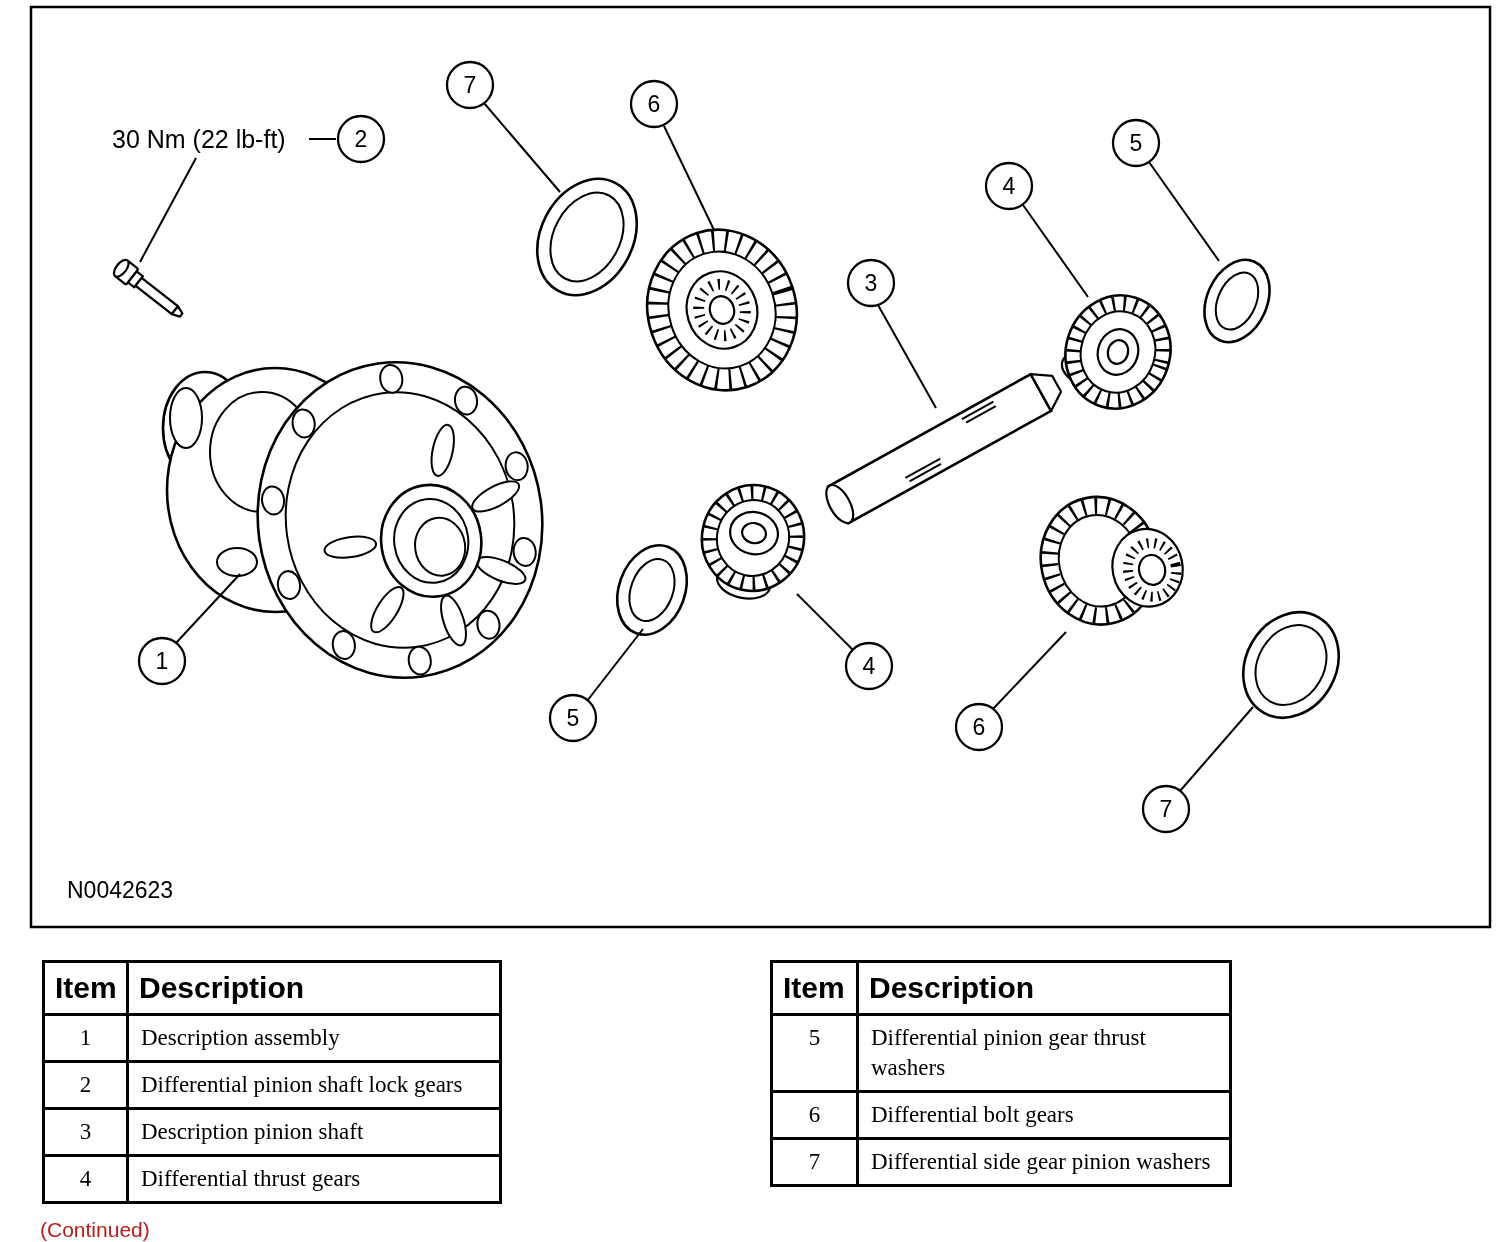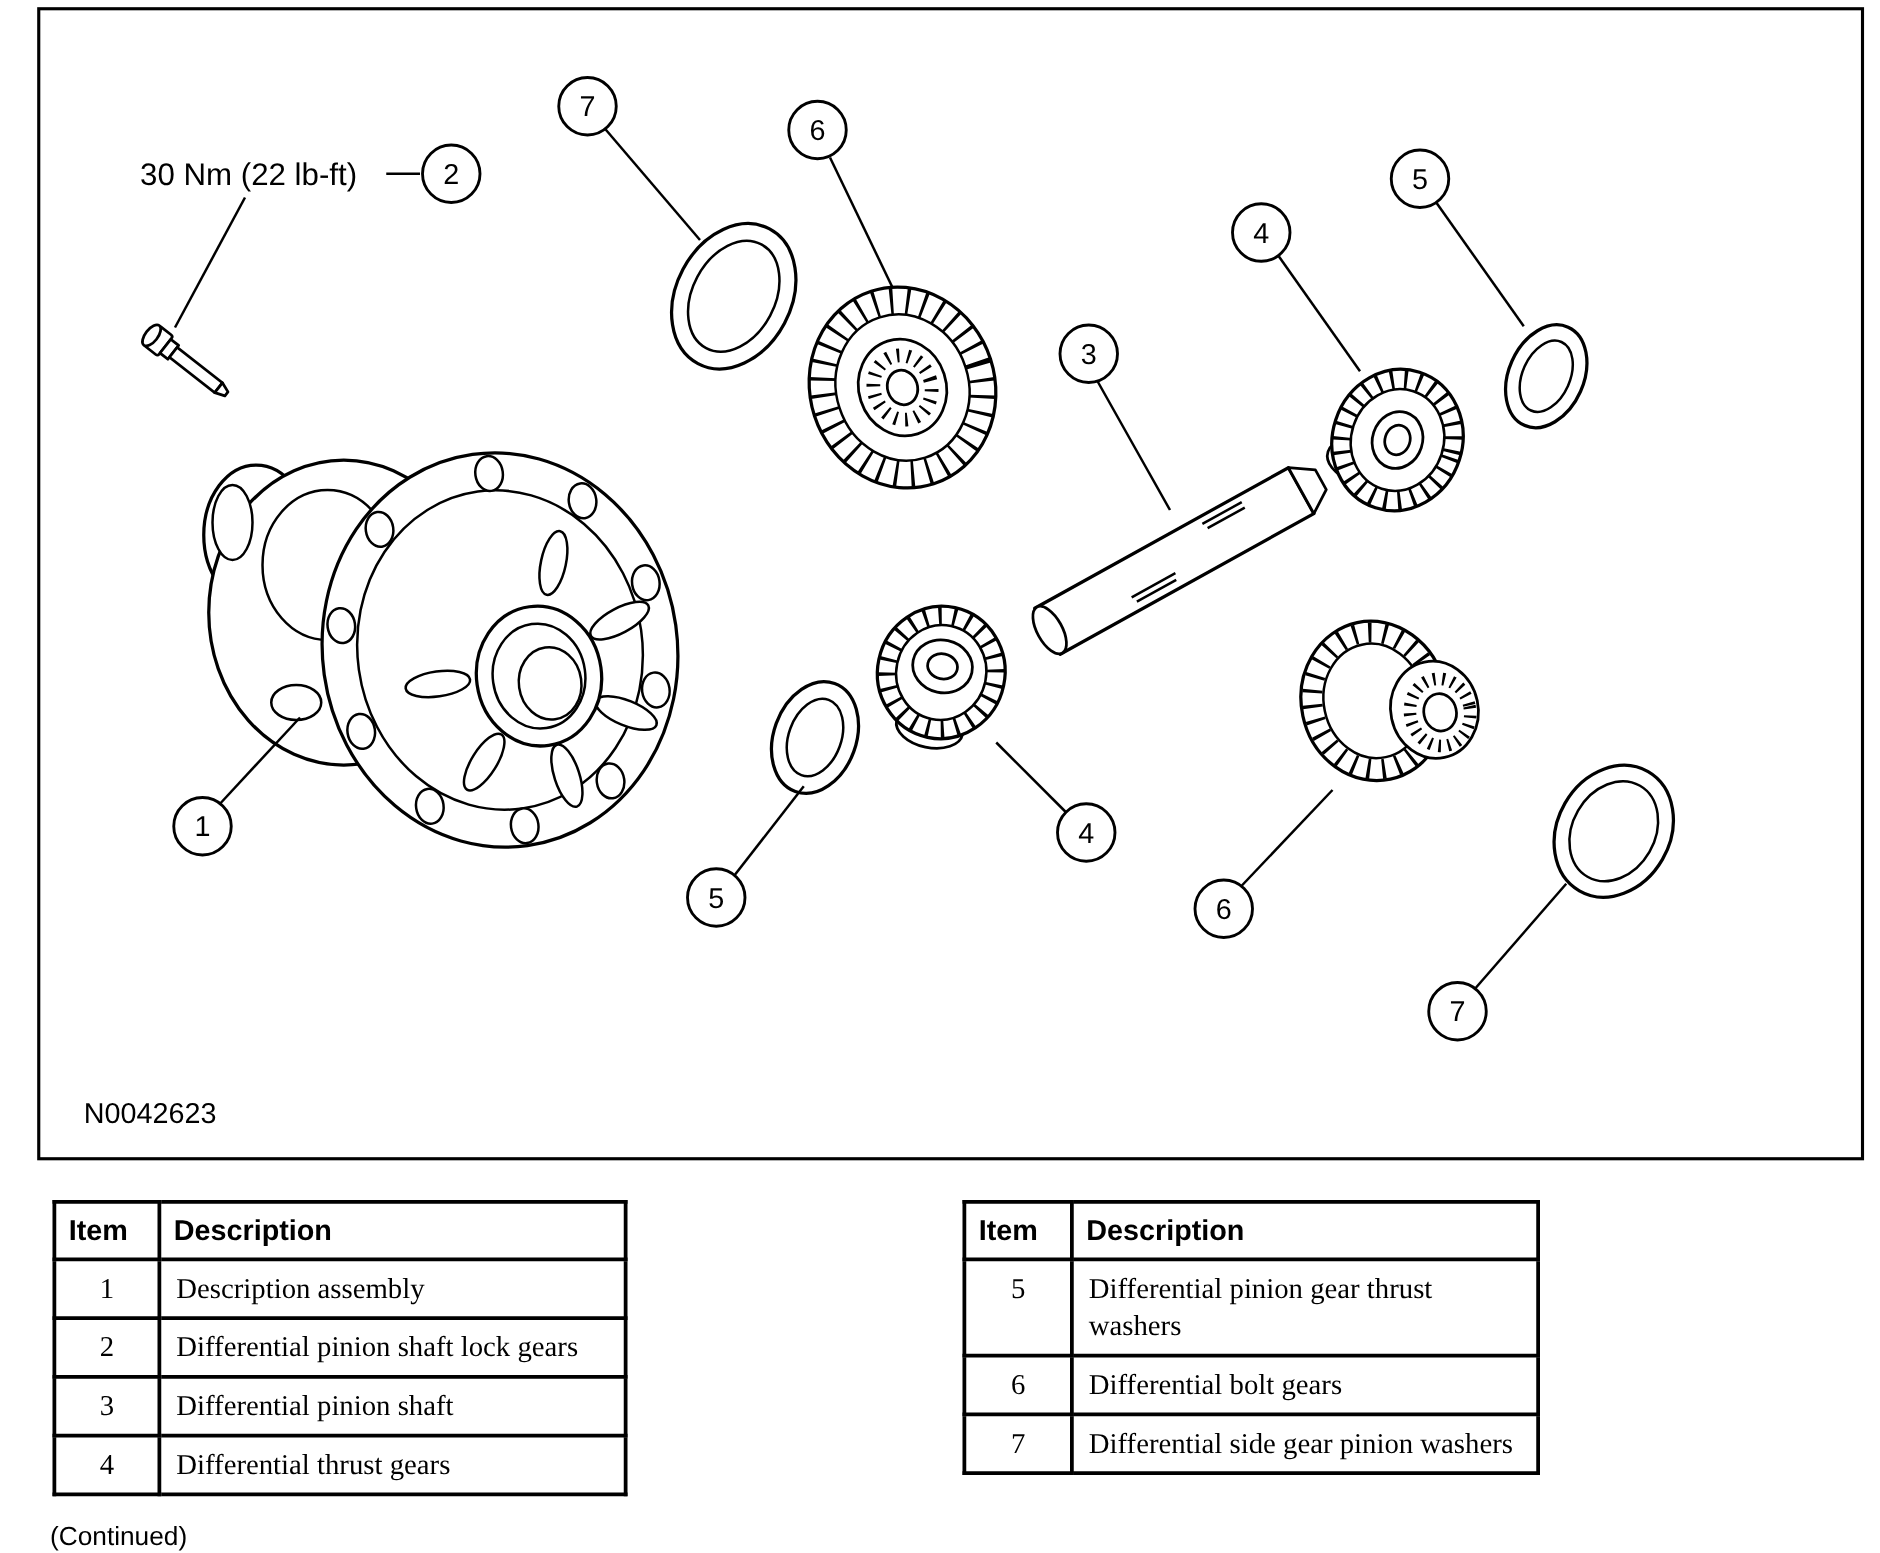--- a/index.html
+++ b/index.html
@@ -11,26 +11,26 @@
   .ln{fill:#fff;stroke:#000;stroke-width:2.6;stroke-linejoin:round;}
   .lnw{fill:#fff;stroke:#000;stroke-width:2.2;stroke-linejoin:round;}
   .ln2{fill:none;stroke:#000;stroke-width:2;}
   .hole{fill:#fff;stroke:#000;stroke-width:2;}
   .teeth{fill:none;stroke:#000;}
   .fig-text{font:23px "Liberation Sans",sans-serif;fill:#000;}
   .torque{font:25px "Liberation Sans",sans-serif;fill:#000;}
   
   .parts-table{position:absolute;border-collapse:collapse;background:#fff;table-layout:fixed;}
   .parts-table th,.parts-table td{border:3px solid #000;}
-  .parts-table th{font-family:"Liberation Sans",sans-serif;font-size:23px;font-weight:bold;text-align:left;padding:8px 10px;}
+  .parts-table th{font-family:"Liberation Sans",sans-serif;font-size:30px;font-weight:bold;text-align:left;padding:8px 10px;}
   .parts-table td{font-family:"Liberation Serif",serif;font-size:23px;padding:7px 12px;line-height:30px;vertical-align:top;}
   .parts-table td.item{text-align:center;padding-left:2px;padding-right:2px;}
   .t-left{left:42px;top:960px;width:460px;}
   .t-right{left:770px;top:960px;width:462px;}
-  .continued{position:absolute;left:40px;top:1218px;font-size:21px;font-family:"Liberation Sans",sans-serif;color:#000000;}
+  .continued{position:absolute;left:40px;top:1218px;font-size:21px;font-family:"Liberation Sans",sans-serif;color:#b91c1c;}
 </style>
 </head>
 <body>
 
 <div class="page">
 
   <svg width="1504" height="945" viewBox="0 0 1504 945">
 
     <rect x="31" y="7" width="1459" height="920" fill="#fff" stroke="#000" stroke-width="2.5"></rect>
 
@@ -227,21 +227,21 @@
       <tr>
         <td class="item">1</td>
         <td class="desc">Description assembly</td>
       </tr>
       <tr>
         <td class="item">2</td>
         <td class="desc">Differential pinion shaft lock gears</td>
       </tr>
       <tr>
         <td class="item">3</td>
-        <td class="desc">Differential pinion shaft</td>
+        <td class="desc">Description pinion shaft</td>
       </tr>
       <tr>
         <td class="item">4</td>
         <td class="desc">Differential thrust gears</td>
       </tr>
     </tbody>
   </table>
 
   <table class="parts-table t-right">
     <colgroup>

